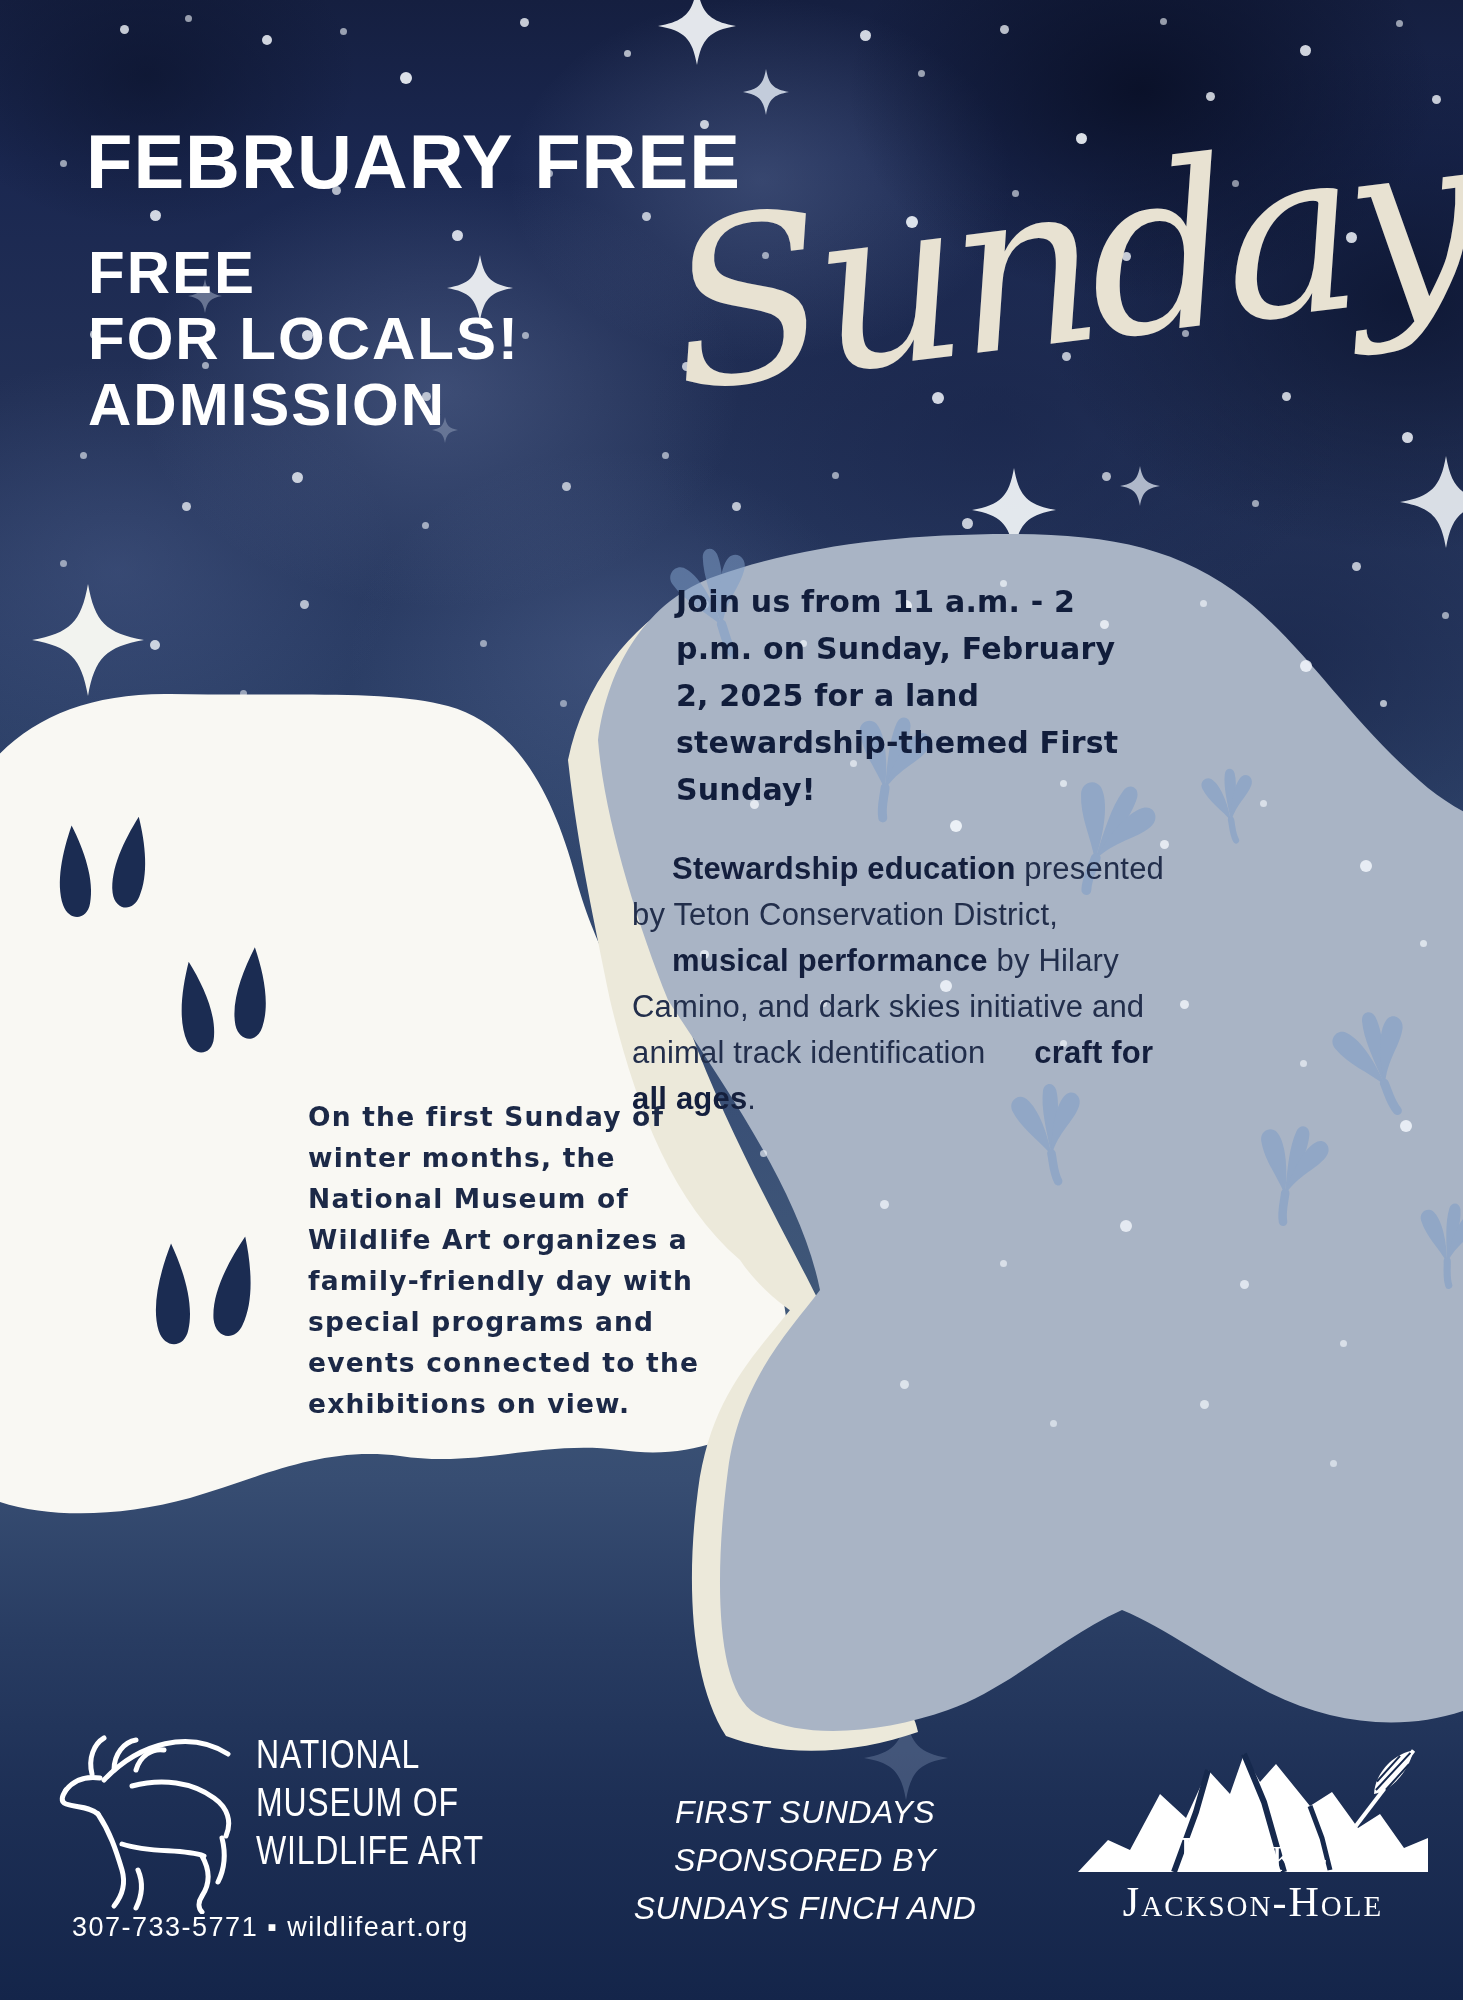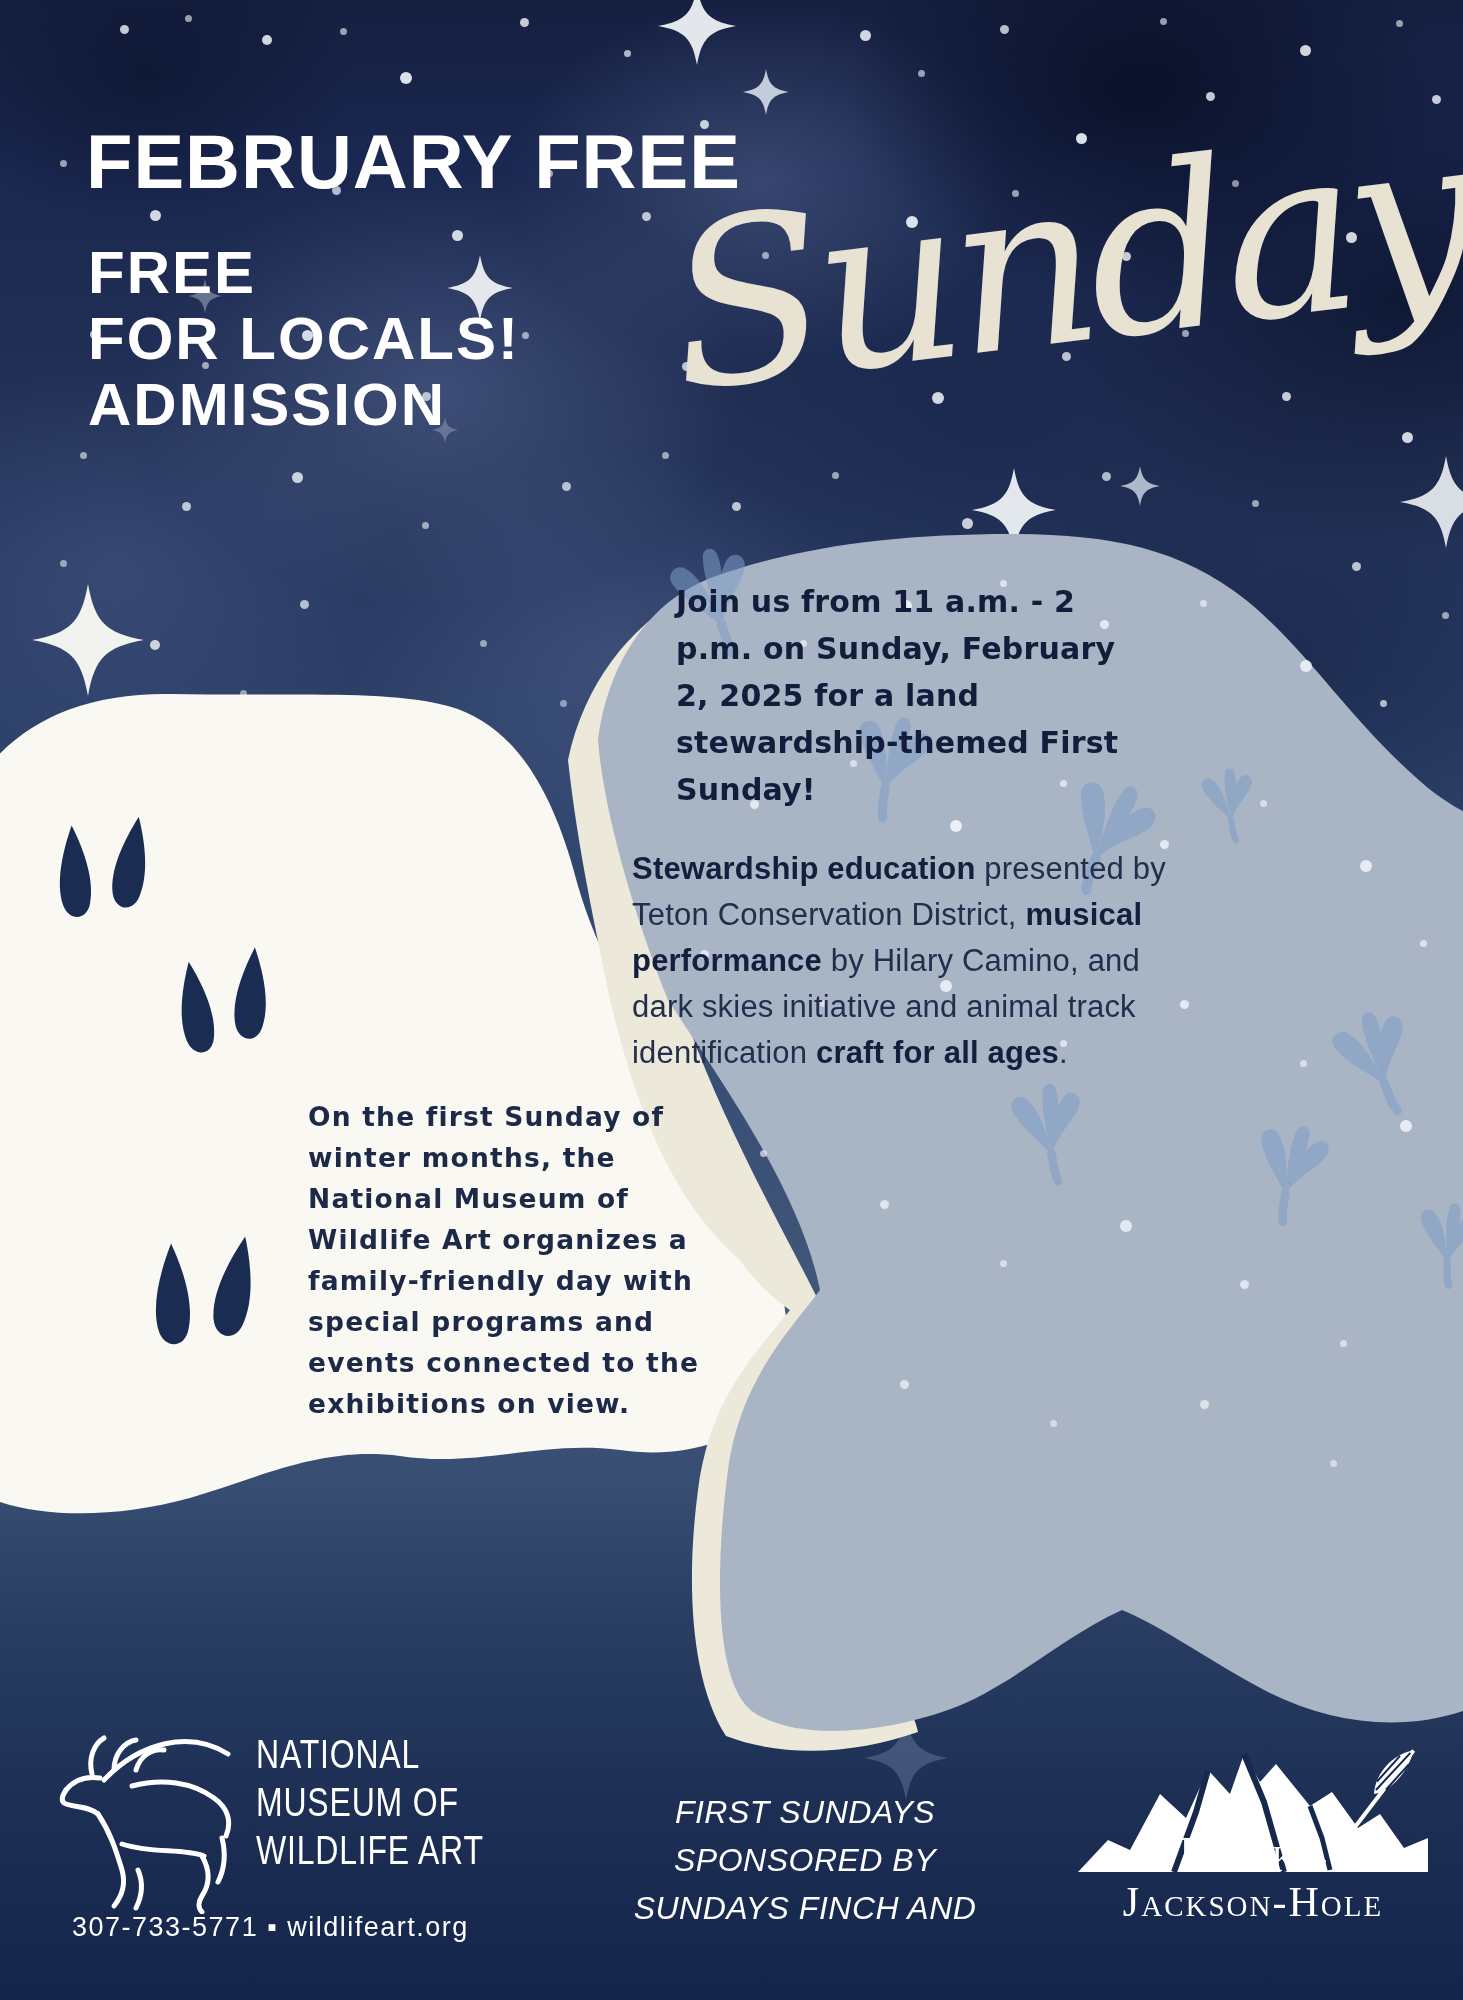--- a/index.html
+++ b/index.html
@@ -52,21 +52,21 @@
   }
   .intro-para{
     left:632px; top:578px; width:452px; z-index:5; color:#111d3b;
     font-family:"DejaVu Sans", sans-serif;
     font-size:30px; font-weight:700; line-height:47px; letter-spacing:0.2px;margin-left:44px;
   }
   .details-para{
     left:632px; top:846px; width:540px; z-index:5; color:#222e4b;
     font-size:31px; font-weight:400; line-height:46px; letter-spacing:0.2px;
   }
-  .details-para .b{font-weight:700; color:#141f3d;}
+  .details-para .b{font-weight:700; color:#141f3d;margin-left:40px;}
   
   .elk{left:52px; top:1724px; z-index:5;}
   .museum-name{
     left:256px; top:1730px; z-index:5; color:#ffffff;
     font-size:40px; font-weight:400; letter-spacing:1px; line-height:48px;
     transform:scaleX(0.8); transform-origin:left top; white-space:nowrap;
   }
   .contact{
     left:72px; top:1912px; z-index:5; color:#ffffff; font-size:27px;
     letter-spacing:1.5px; white-space:nowrap;

